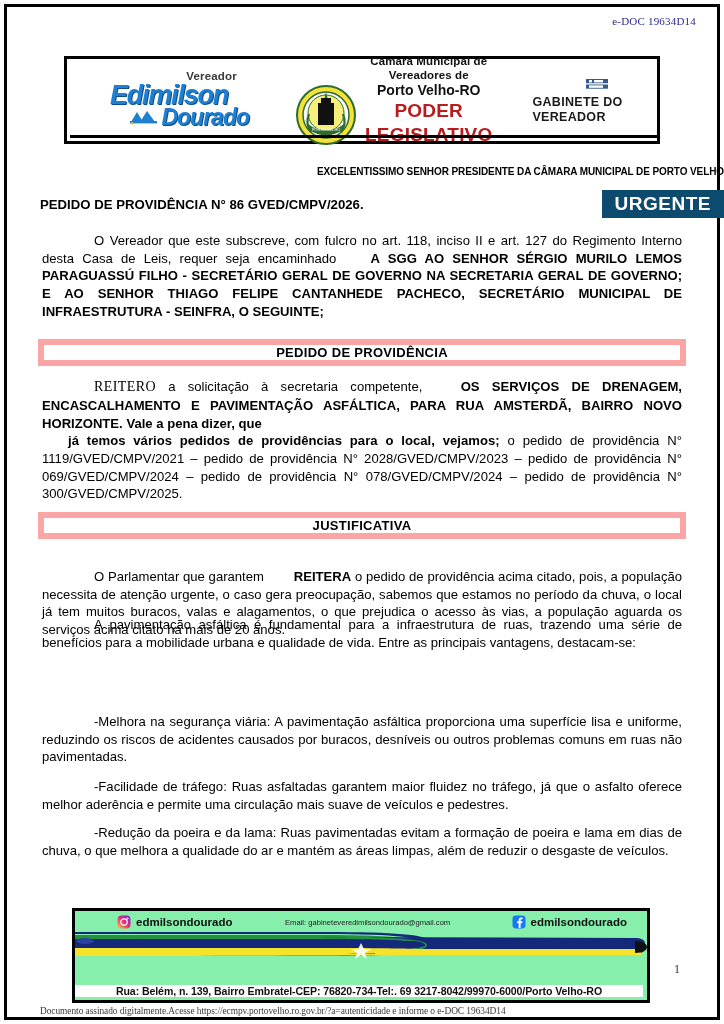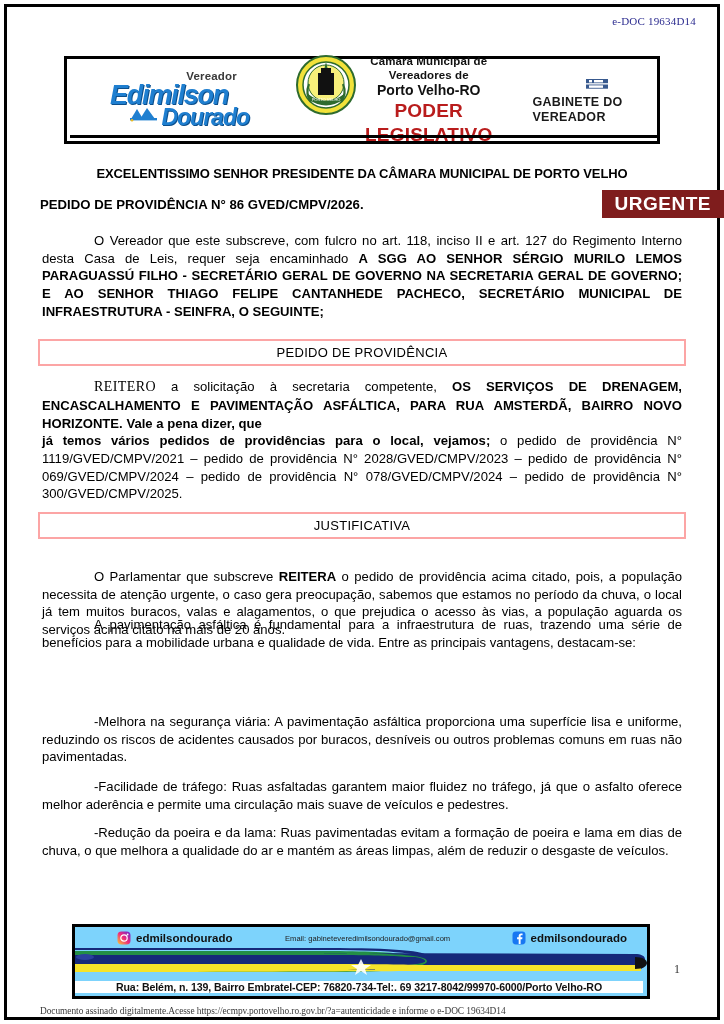--- a/index.html
+++ b/index.html
@@ -89,20 +89,21 @@
   .logo-ed .edimilson {
     font-size: 27px;
     font-weight: bold;
     font-style: italic;
     color: #1f7fd0;
     letter-spacing: -1.2px;
     text-shadow: 1px 1px 0 #0c4f8c;
   }
   .logo-ed .dourado-row {
     display: flex;
+    align-items: center;
     justify-content: flex-end;
     padding-right: 6px;
     margin-top: -3px;
   }
   .mark-swoosh {
     width: 30px;
     height: 16px;
     margin-right: 2px;
     position: relative;
   }
@@ -112,21 +113,21 @@
     font-style: italic;
     color: #1f7fd0;
     letter-spacing: -1px;
     text-shadow: 1px 1px 0 #0c4f8c;
   }
 
   
   .center-block {
     flex: 1;
     display: flex;
-    align-items: flex-start;
+    align-items: flex-end;
     justify-content: flex-start;
     gap: 8px;
   }
   .brasao {
     width: 62px;
     height: 62px;
     flex: 0 0 62px;
   }
   .camara-text {
     line-height: 1.22;
@@ -167,22 +168,22 @@
     color: #1a1a1a;
     letter-spacing: .3px;
   }
 
   
   .excelentissimo {
     position: absolute;
     left: 0;
     right: 0;
     top: 166px;
-    text-align: center;
-    font-size: 13px;
+    text-align: right;
+    font-size: 10px;
     font-weight: bold;
     color: #000;
     letter-spacing: -0.1px;
   }
   .pedido-line {
     position: absolute;
     left: 0;
     right: 0;
     top: 190px;
     display: flex;
@@ -190,57 +191,57 @@
     justify-content: space-between;
     gap: 12px;
     padding-left: 40px;
   }
   .pedido-num {
     font-size: 13.2px;
     font-weight: bold;
     color: #000;
   }
   .urgente {
-    background: #7f1d1d;
+    background: #0c4a6e;
     color: #fff;
     font-size: 19px;
     font-weight: bold;
     letter-spacing: .5px;
     padding: 3px 13px 4px 13px;
     line-height: 1.12;
   }
 
   
   .body-text {
     position: absolute;
     left: 42px;
     width: 640px;
     font-size: 13.1px;
     color: #000;
     text-align: justify;
     line-height: 1.35;
   }
   .indent { text-indent: 52px; }
-  .b { font-weight: bold; }
+  .b { font-weight: bold; margin-left: 26px; }
 
   #p-intro { top: 232px; }
 
   .section-bar {
     position: absolute;
     left: 38px;
     width: 648px;
     height: 27px;
-    border: 2px solid #fca5a5;
+    border: 6px solid #fca5a5;
     box-sizing: border-box;
     background: #fff;
     display: flex;
     align-items: center;
     justify-content: center;
     font-size: 13px;
-    font-weight: normal;
+    font-weight: bold;
     color: #000;
     letter-spacing: .3px;
   }
   #bar-pedido { top: 339px; }
   #bar-justificativa { top: 512px; }
 
   #p-reitero { top: 378px; }
   .reitero-sc {
     font-family: "Liberation Serif", serif;
     font-size: 14px;
@@ -253,26 +254,25 @@
   #p-justif-3 { top: 713px; }
   #p-justif-4 { top: 778px; }
   #p-justif-5 { top: 824px; }
 
   
   .footer-card {
     position: absolute;
     left: 72px;
     top: 908px;
     width: 578px;
-    height: 75px;
+    height: 95px;
     border: 3px solid #000;
     box-sizing: border-box;
-    background: #7dd3fc;
+    background: #86efac;
     overflow: hidden;
-    margin-top: 16px;
   }
   .f-top {
     position: relative;
     height: 22px;
     display: flex;
     align-items: center;
     z-index: 3;
   }
   .f-insta {
     display: flex;
@@ -438,21 +438,21 @@
     <div class="noindent" style="text-indent:0;">
       <span class="b">já temos vários pedidos de providências para o local, vejamos;</span><span> o pedido de providência N° 1119/GVED/CMPV/2021 – pedido de providência N° 2028/GVED/CMPV/2023 – pedido de providência N° 069/GVED/CMPV/2024 – pedido de providência N° 078/GVED/CMPV/2024 – pedido de providência N° 300/GVED/CMPV/2025.</span>
     </div>
   </div>
 
   <div class="section-bar" id="bar-justificativa">
     <span>JUSTIFICATIVA</span>
   </div>
 
   <div class="body-text indent" id="p-justif-1">
-    <span>O Parlamentar que subscreve </span><span class="b">REITERA</span><span> o pedido de providência acima citado, pois, a população necessita de atenção urgente, o caso gera preocupação, sabemos que estamos no período da chuva, o local já tem muitos buracos, valas e alagamentos, o que prejudica o acesso às vias, a população aguarda os serviços acima citato há mais de 20 anos.</span>
+    <span>O Parlamentar que garantem </span><span class="b">REITERA</span><span> o pedido de providência acima citado, pois, a população necessita de atenção urgente, o caso gera preocupação, sabemos que estamos no período da chuva, o local já tem muitos buracos, valas e alagamentos, o que prejudica o acesso às vias, a população aguarda os serviços acima citato há mais de 20 anos.</span>
   </div>
 
   <div class="body-text indent" id="p-justif-2">A pavimentação asfáltica é fundamental para a infraestrutura de ruas, trazendo uma série de benefícios para a mobilidade urbana e qualidade de vida. Entre as principais vantagens, destacam-se:</div>
 
   <div class="body-text indent" id="p-justif-3">-Melhora na segurança viária: A pavimentação asfáltica proporciona uma superfície lisa e uniforme, reduzindo os riscos de acidentes causados por buracos, desníveis ou outros problemas comuns em ruas não pavimentadas.</div>
 
   <div class="body-text indent" id="p-justif-4">-Facilidade de tráfego: Ruas asfaltadas garantem maior fluidez no tráfego, já que o asfalto oferece melhor aderência e permite uma circulação mais suave de veículos e pedestres.</div>
 
   <div class="body-text indent" id="p-justif-5">-Redução da poeira e da lama: Ruas pavimentadas evitam a formação de poeira e lama em dias de chuva, o que melhora a qualidade do ar e mantém as áreas limpas, além de reduzir o desgaste de veículos.</div>
 

